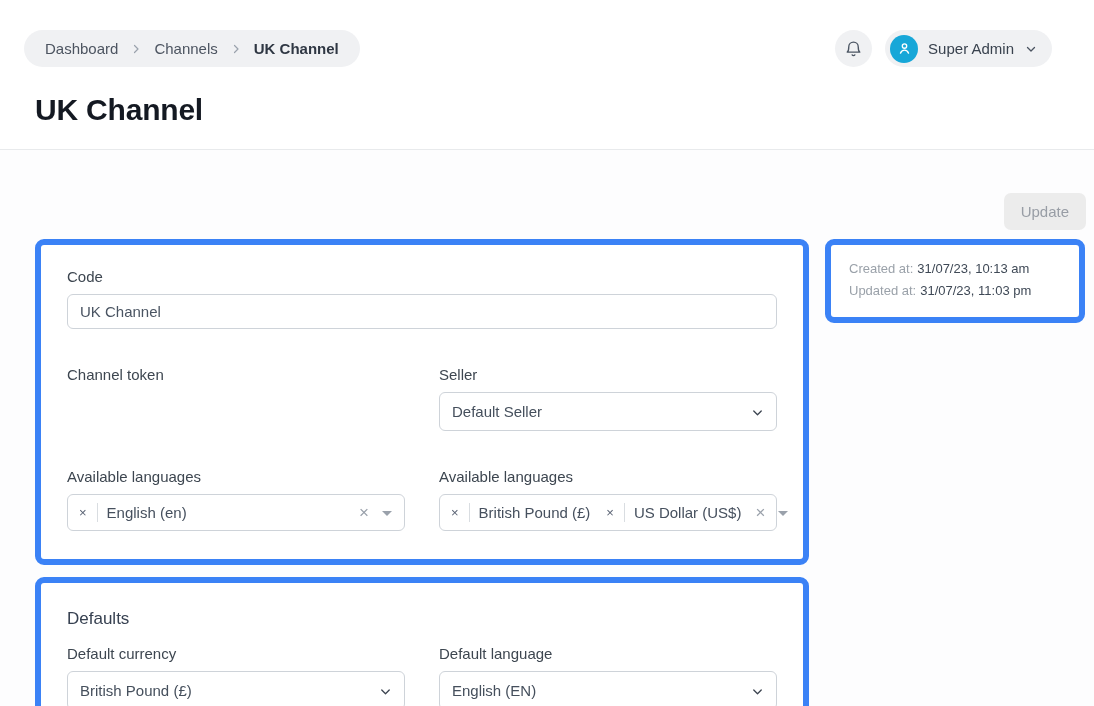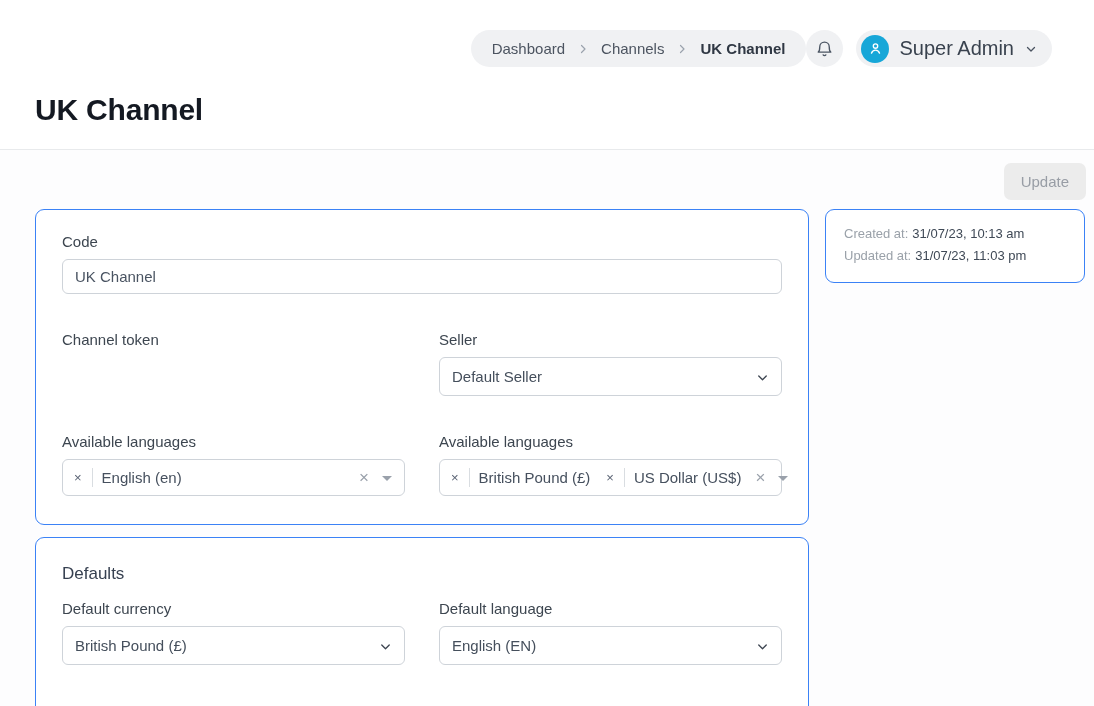--- a/index.html
+++ b/index.html
@@ -7,22 +7,22 @@
   body {
     font-family: "Liberation Sans", sans-serif;
     background: #ffffff;
     color: #3d4650;
   }
   .app { width: 1094px; height: 706px; display: flex; flex-direction: column; }
 
   
   .header { background: #ffffff; border-bottom: 1px solid #e8eaec; padding-bottom: 22px; }
   .topbar {
-    display: flex; align-items: center; justify-content: flex-end;
-    padding: 30px 42px 0 35px;
+    display: flex; align-items: center; justify-content: space-between;
+    padding: 30px 42px 0 24px;
   }
   .breadcrumb {
     display: flex; align-items: center; gap: 12px;
     background: #f0f1f3; border-radius: 999px; height: 37px; padding: 0 21px;
   }
   .crumb { font-size: 15px; color: #4c5460; text-decoration: none; cursor: pointer; }
   .crumb.current { color: #2f3743; font-weight: 700; cursor: default; }
   .crumb-sep { display: inline-flex; align-items: center; color: #9aa2ac; }
   .topbar-right { display: flex; align-items: center; gap: 13px; }
   .icon-btn {
@@ -33,38 +33,38 @@
   .user-menu {
     display: flex; align-items: center; gap: 10px;
     background: #f0f1f3; border: none; border-radius: 999px;
     height: 37px; padding: 0 14px 0 5px; cursor: pointer;
     font-family: inherit;
   }
   .avatar {
     width: 28px; height: 28px; border-radius: 50%;
     background: #17a7d8; display: inline-flex; align-items: center; justify-content: center;
   }
-  .user-name { font-size: 20px; font-weight: 500; color: #39424e; }
+  .user-name { font-size: 15px; font-weight: 500; color: #39424e; }
   .page-title {
     margin: 26px 0 0 35px;
     font-size: 30px; font-weight: 700; color: #141922; letter-spacing: -0.2px;
   }
 
   
   .content { flex: 1; background: #fdfdfe; }
   .update-row { display: flex; justify-content: flex-end; padding: 13px 8px 0 0; }
   .update-btn {
     border: none; background: #ececec; color: #989da5;
     font-family: inherit; font-size: 15px; font-weight: 500;
-    padding: 10px 17px; border-radius: 7px; cursor: pointer;
+    padding: 10px 17px; border-radius: 7px; cursor: pointer; margin-top: 30px;
   }
   .layout { display: flex; align-items: flex-start; gap: 16px; padding: 9px 9px 0 35px; }
   .main-col { width: 774px; flex: none; }
   .card {
-    background: #ffffff; border: 1px solid #3b82f6; border-radius: 9px;
+    background: #ffffff; border: 6px solid #3b82f6; border-radius: 9px;
   }
   .form-card { padding: 23px 26px 28px; }
   .defaults-card { margin-top: 12px; padding: 26px 26px 60px; }
 
   .field label {
     display: block; font-size: 15px; color: #3d4650; margin-bottom: 9px;
   }
   .text-input {
     width: 100%; height: 35px; border: 1px solid #ced3d9; border-radius: 6px;
     padding: 0 12px; font-family: inherit; font-size: 15px; color: #4a5462;

